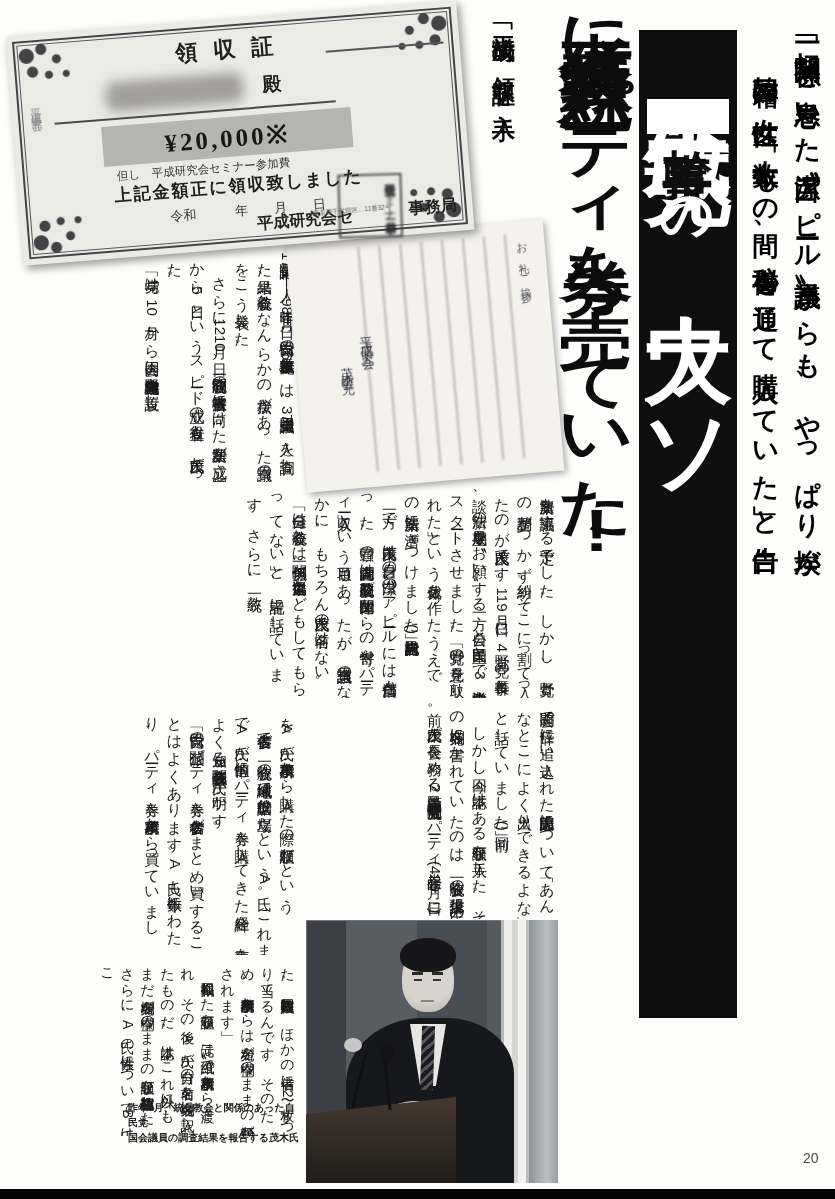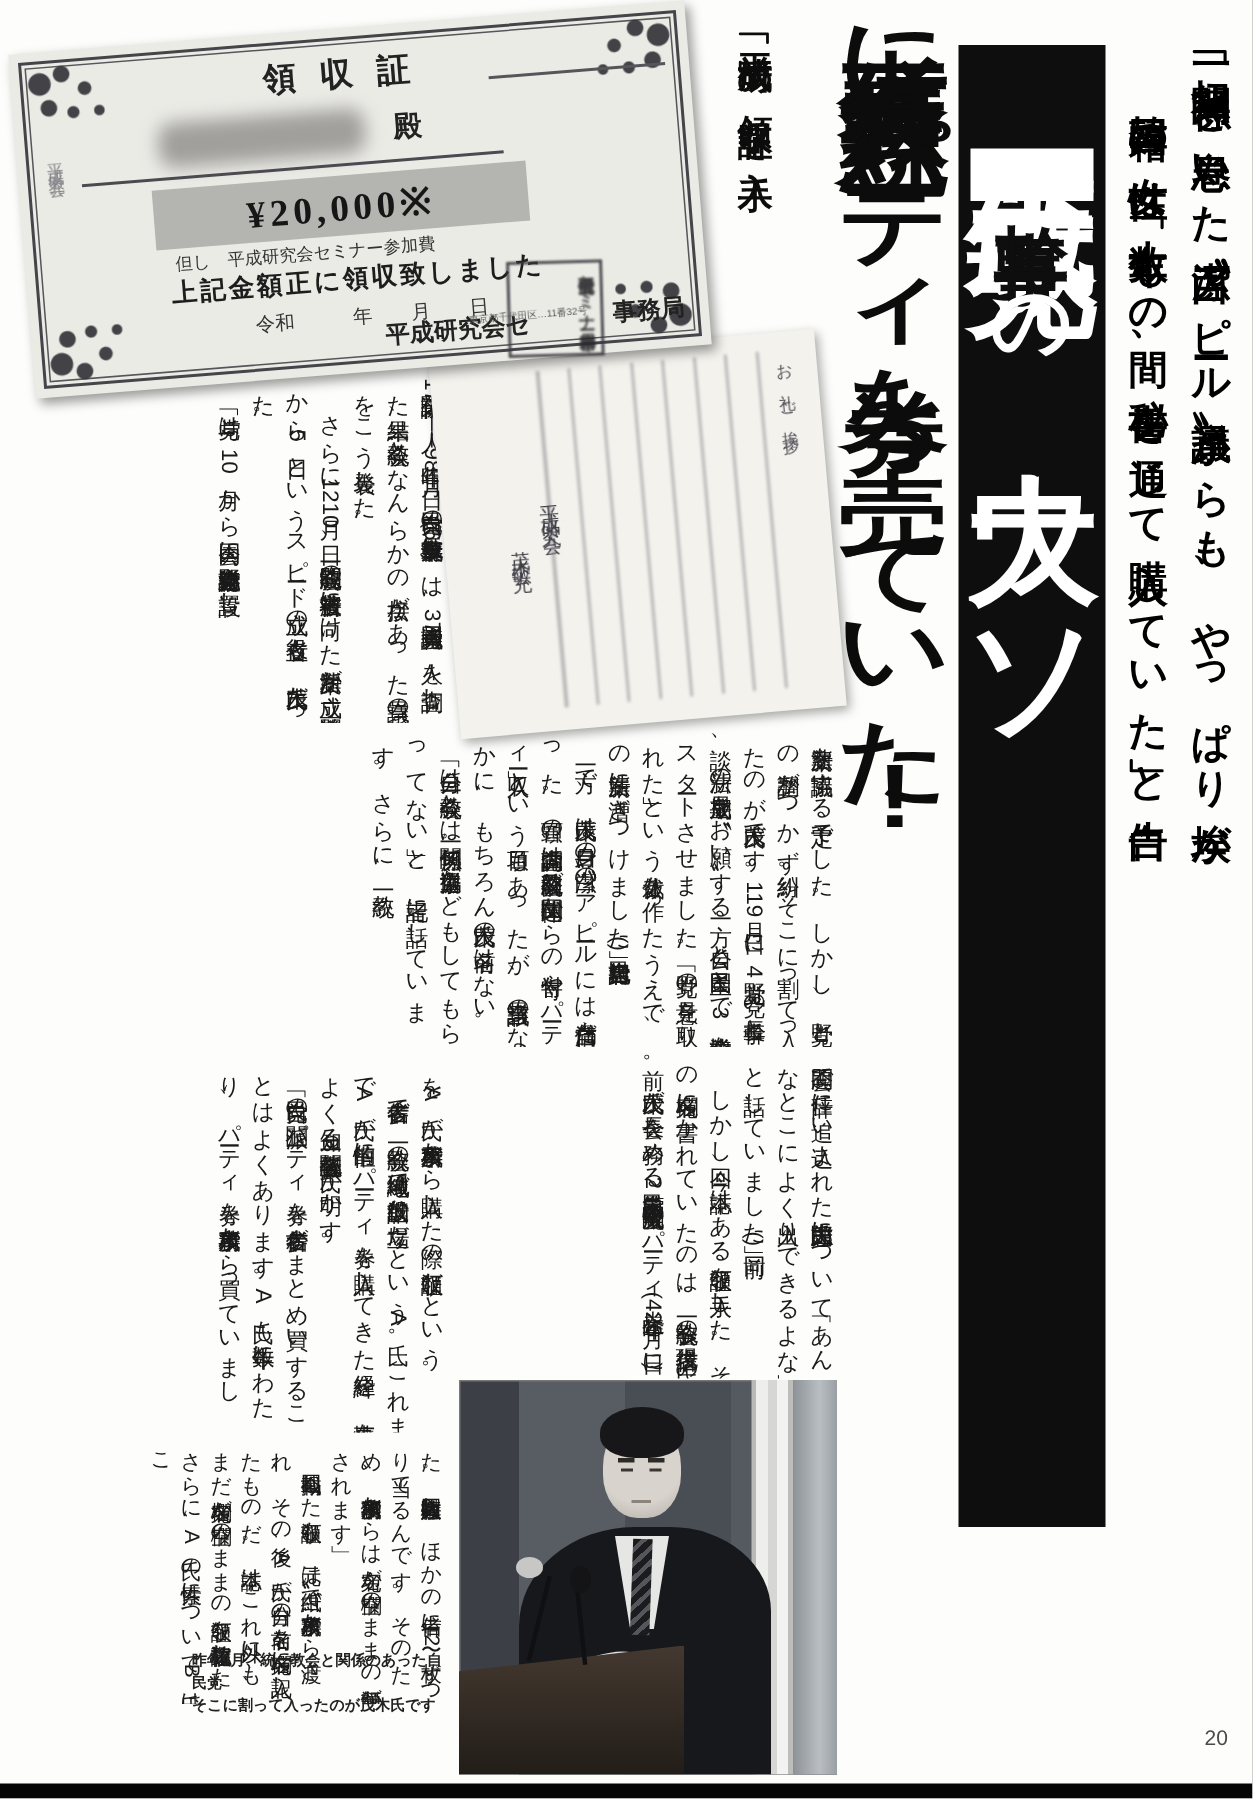--- a/index.html
+++ b/index.html
@@ -242,20 +242,20 @@
     <div class="paper"></div>
     <div class="podium"></div>
     <div class="mic1-stem"></div>
     <div class="mic1-head"></div>
     <div class="mic2-stem"></div>
     <div class="mic2-head"></div>
   </div>
 
   <div class="photo-caption">
     <div>昨年9月、統一教会と関係のあった自民党</div>
-    <div>そこに割って入ったのが茂木氏です</div>
+    <div>国会議員の調査結果を報告する茂木氏</div>
   </div>
 
   <div class="page-number">20</div>
 
   <div class="bottom-bar"></div>
 
 </div>
 
 </body></html>

